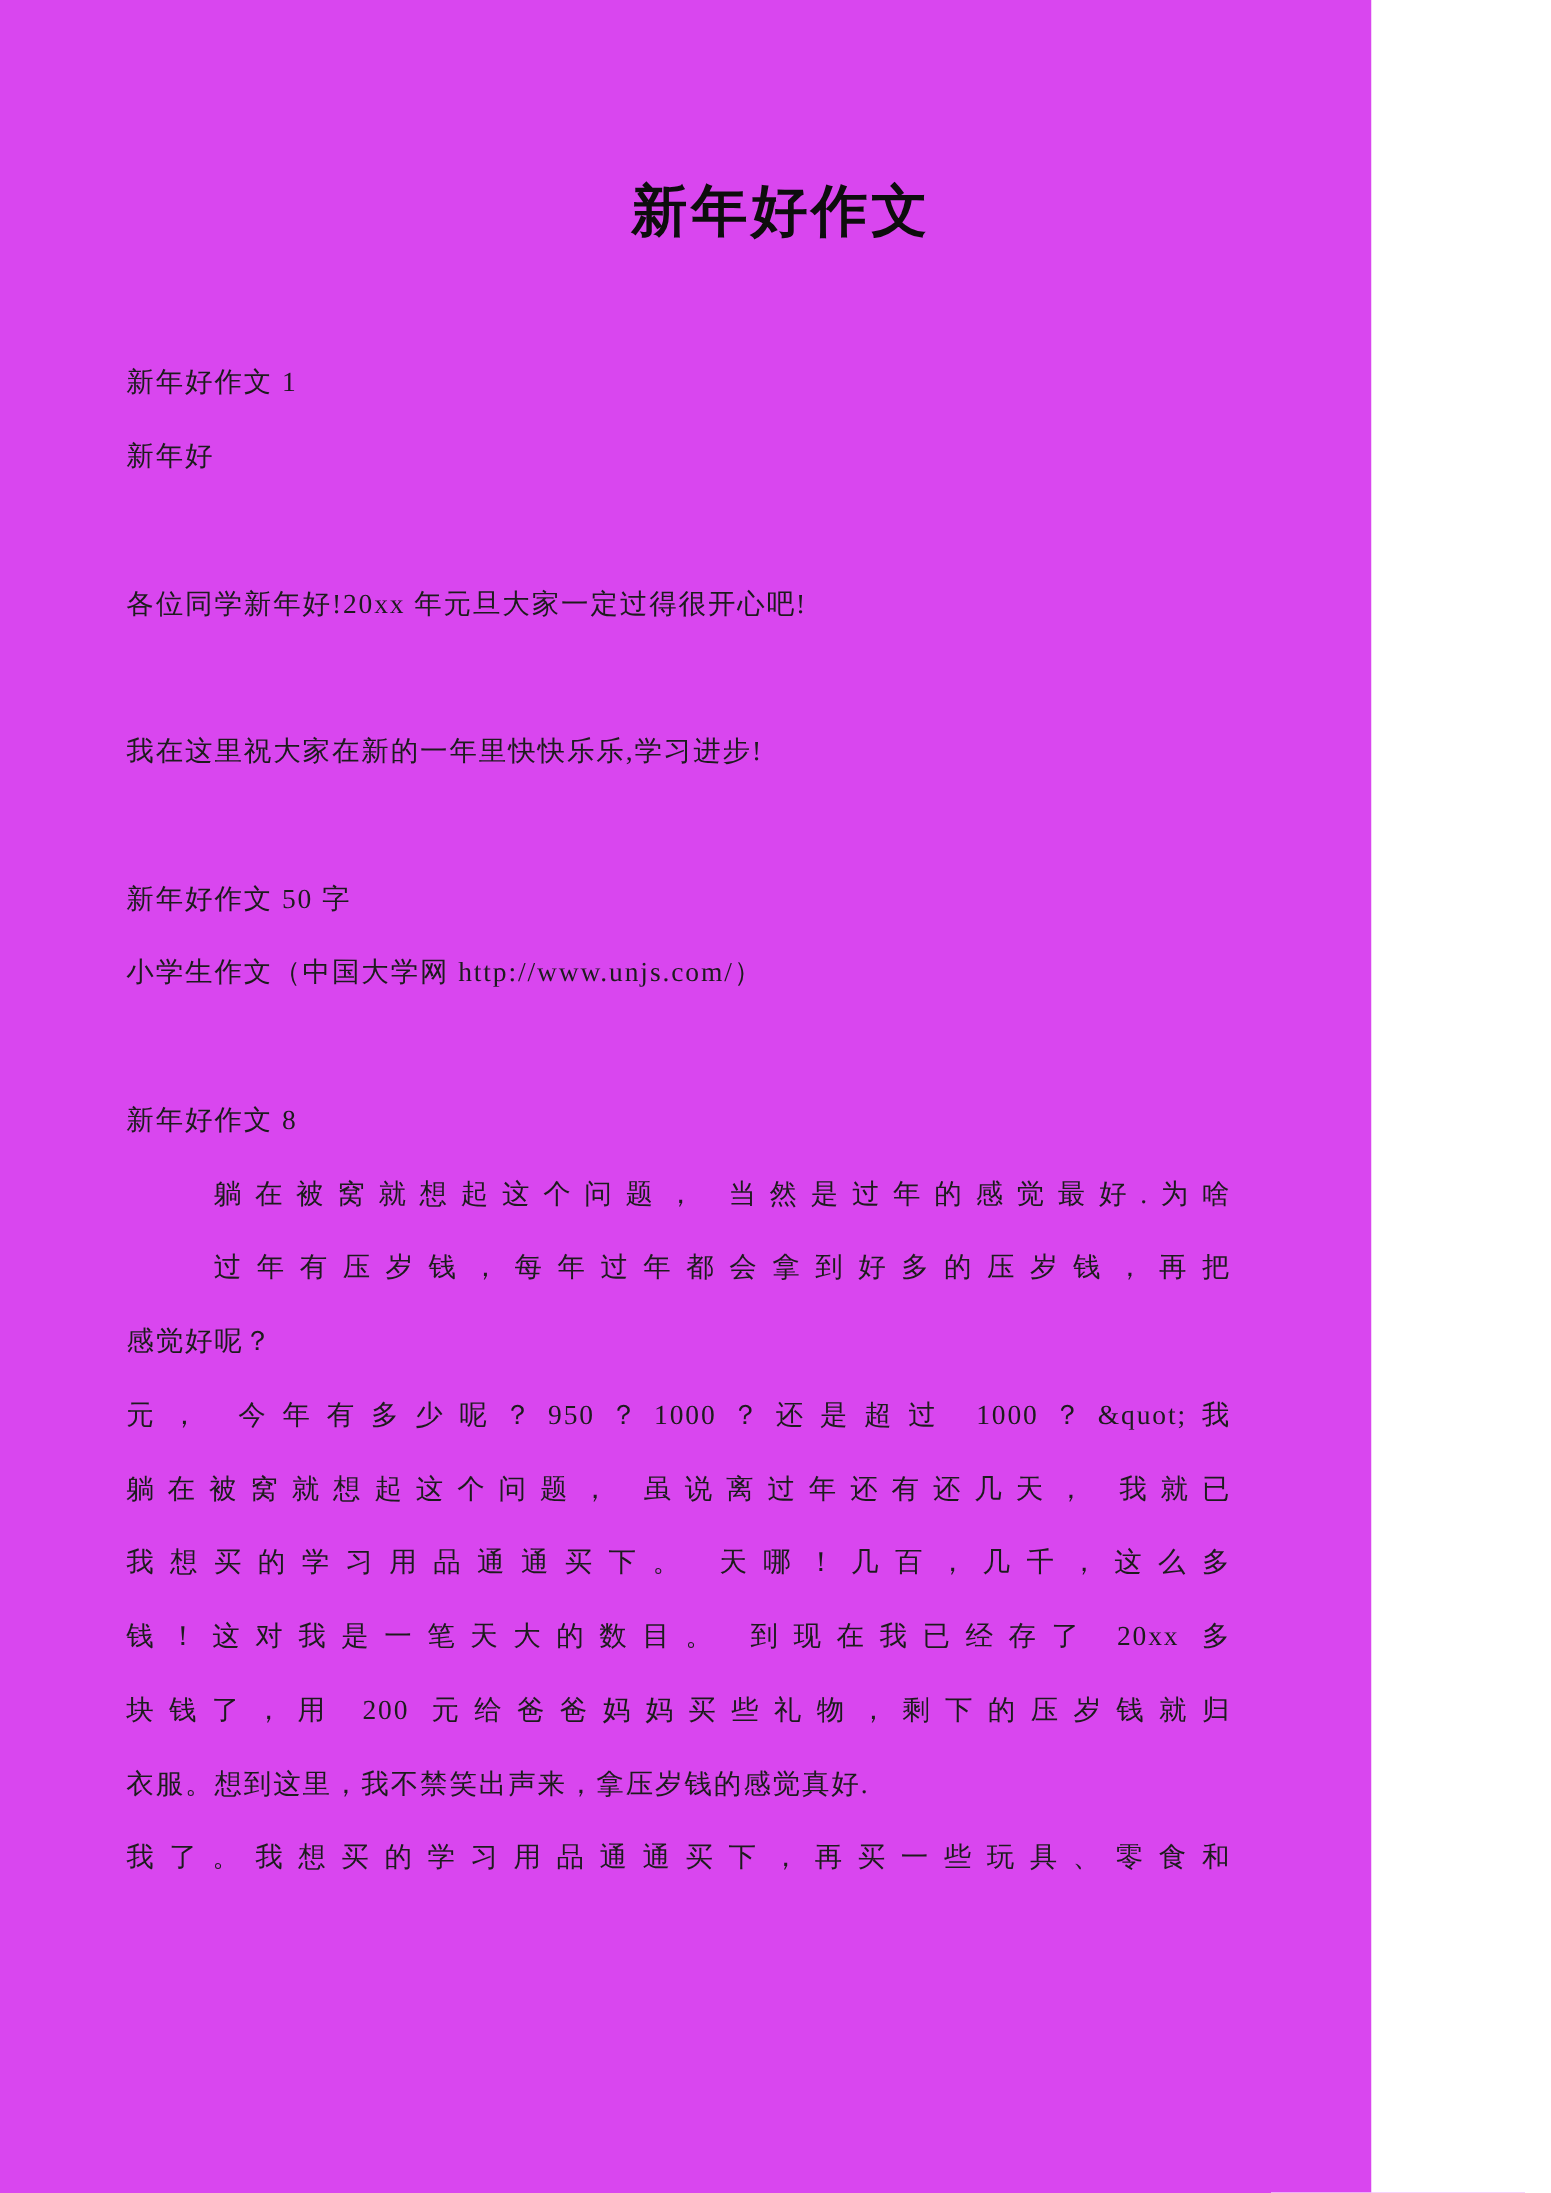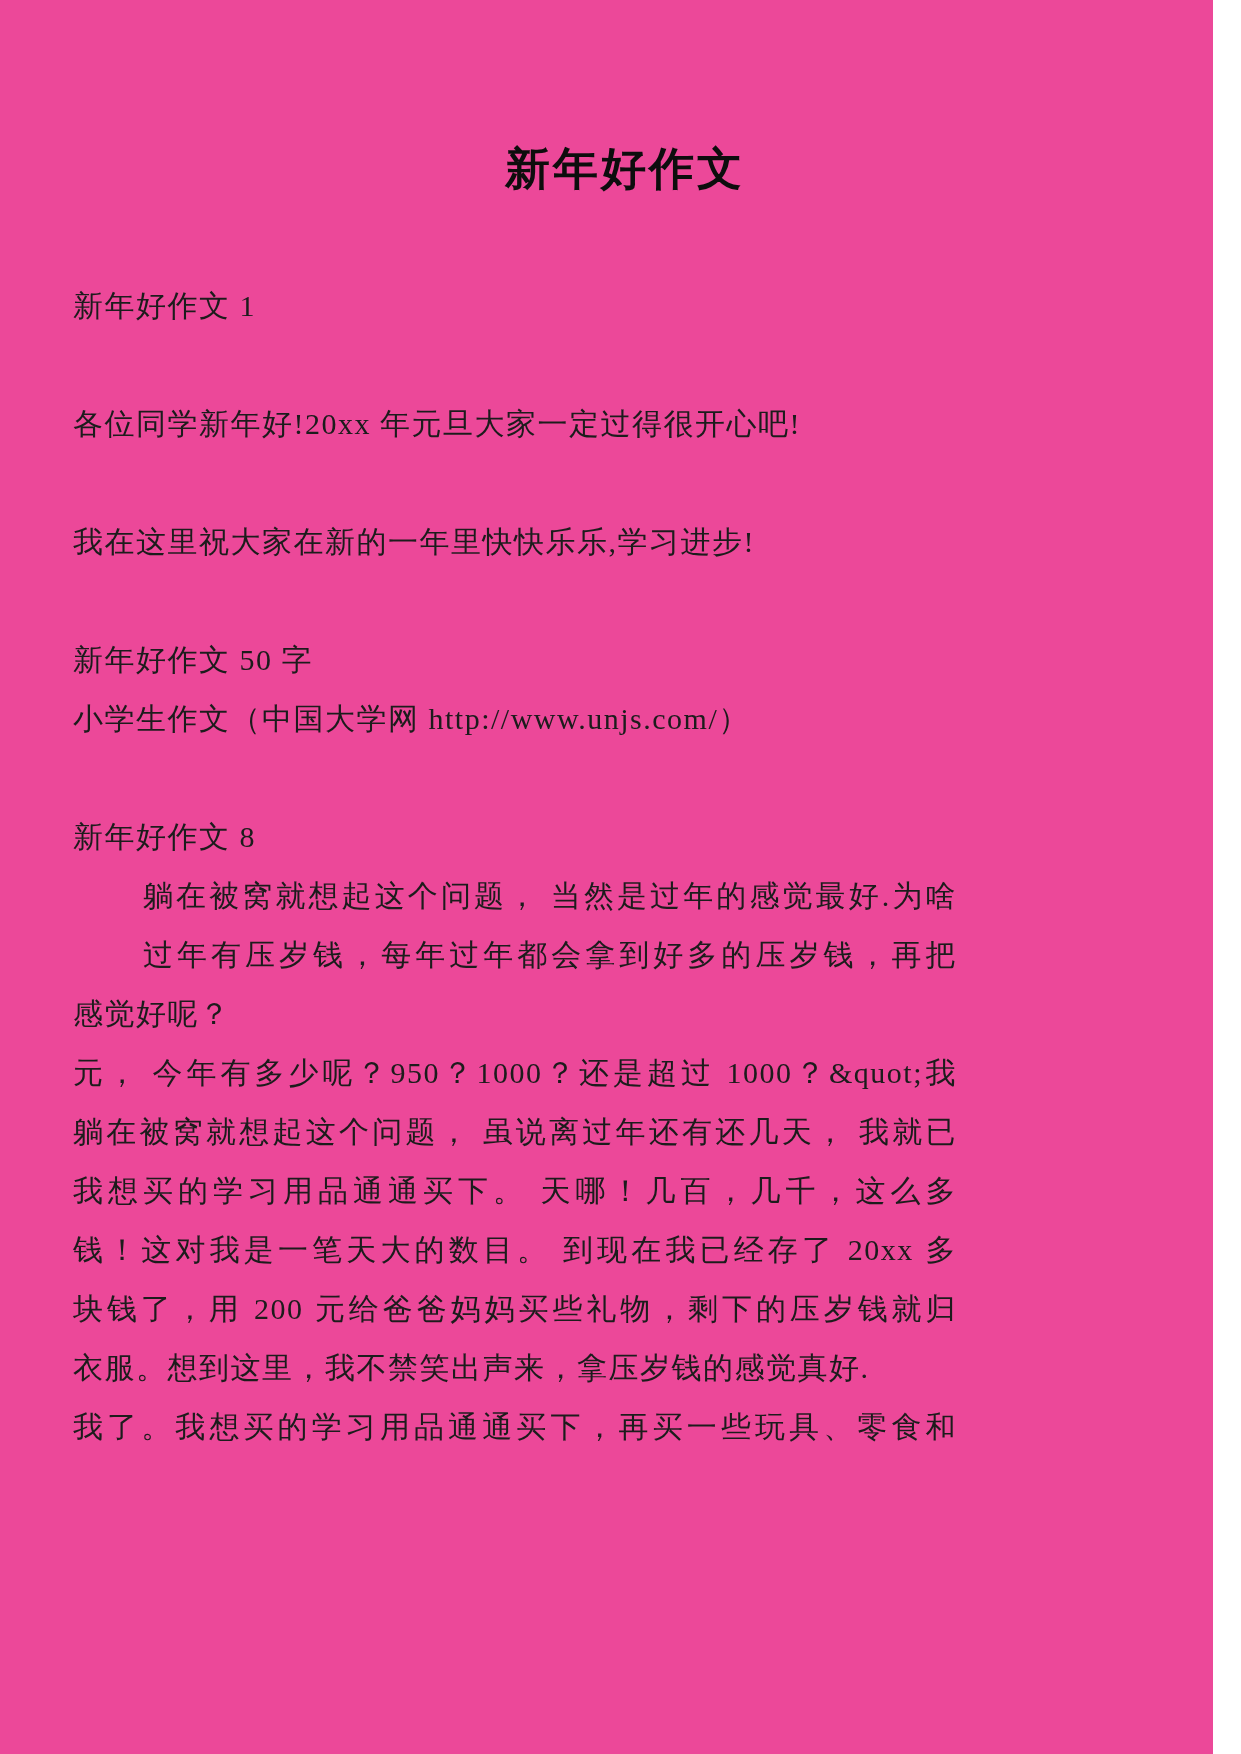--- a/index.html
+++ b/index.html
@@ -2,44 +2,44 @@
 <html lang="zh"><head>
 <meta charset="utf-8">
 <style>
   html, body {
     margin: 0;
     padding: 0;
     background: #ffffff;
   }
   .page {
     position: relative;
-    width: 1213px;
+    width: 1097px;
     height: 1754px;
-    background: #ec4899;
+    background: #d946ef;
     overflow: hidden;
     font-family: "Liberation Serif", "DejaVu Serif", serif;
     color: #161616;
   }
   .doc-title {
     padding-top: 136px;
     width: 884px;
     margin: 0 auto 0 183px;
     text-align: center;
     font-size: 45px;
     font-weight: bold;
     letter-spacing: 3px;
     line-height: 66px;
     color: #0d0d0d;
     white-space: nowrap;
   }
   .doc-body {
     margin-top: 74px;
-    margin-left: 73px;
+    margin-left: 101px;
     width: 884px;
-    font-size: 30px;
+    font-size: 22px;
     letter-spacing: 1.5px;
     line-height: 59px;
     color: #1c1c1c;
   }
   .line {
     min-height: 59px;
     white-space: nowrap;
   }
   .line.blank {
     white-space: normal;
@@ -53,20 +53,21 @@
     text-align-last: justify;
   }
 </style>
 </head>
 <body>
 
 <div class="page">
   <h1 class="doc-title">新年好作文</h1>
   <div class="doc-body">
       <div class="line">新年好作文 1</div>
+      <div class="line">新年好</div>
       <div class="line blank"></div>
       <div class="line">各位同学新年好!20xx 年元旦大家一定过得很开心吧!</div>
       <div class="line blank"></div>
       <div class="line">我在这里祝大家在新的一年里快快乐乐,学习进步!</div>
       <div class="line blank"></div>
       <div class="line">新年好作文 50 字</div>
       <div class="line">小学生作文（中国大学网 http://www.unjs.com/）</div>
       <div class="line blank"></div>
       <div class="line">新年好作文 8</div>
       <div class="line indent justify">躺在被窝就想起这个问题， 当然是过年的感觉最好.为啥</div>

